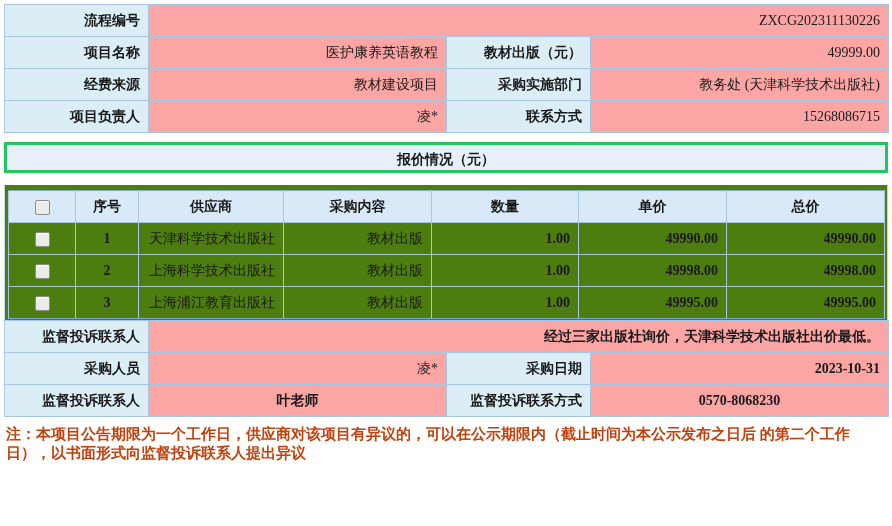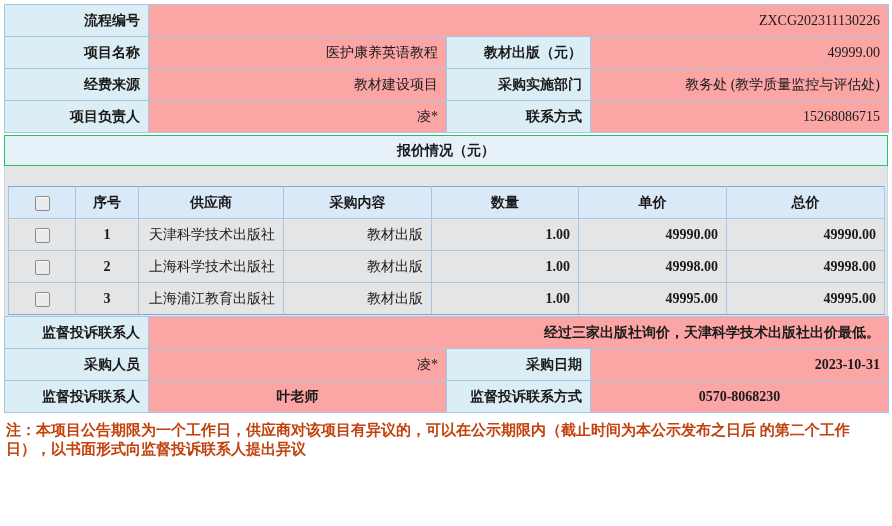--- a/index.html
+++ b/index.html
@@ -16,29 +16,29 @@
     overflow:hidden;white-space:nowrap;text-align:right;
   }
   td.lbl{background:#DCEEF5;font-weight:bold;white-space:normal;line-height:1.25;}
   td.val{background:#fca5a5;}
   td.b{font-weight:bold;}
   td.center{text-align:center;}
   .indent{padding-left:15px;}
 
   
   .quote-title{
-    margin-top:2px;border:1px solid #22c55e;background:#E5F0F9;
+    margin-top:9px;border:3px solid #22c55e;background:#E5F0F9;
     height:31px;line-height:29px;text-align:center;font-weight:bold;
     box-sizing:border-box;width:884px;
   }
 
   
   .quote-wrap{
-    margin-top:0;border-left:1px solid #BFD8EC;border-right:1px solid #BFD8EC;
-    padding:20px 3px 1px 3px;width:884px;box-sizing:border-box;background:#e5e5e5;
+    margin-top:12px;border-left:1px solid #BFD8EC;border-right:1px solid #BFD8EC;
+    padding:5px 3px 1px 3px;width:884px;box-sizing:border-box;background:#4d7c0f;
   }
   table.quote{width:876px;border:1px solid #7FA8D9;}
   table.quote td{border:1px solid #A6C6E4;}
   table.quote td.hd{background:#D9E9F7;font-weight:bold;text-align:center;}
   table.quote tr.frame-top td{border-top:1px solid #7FA8D9;}
   table.quote tr.frame-bottom td{border-bottom:1px solid #7FA8D9;}
 
   
   .cb{
     display:inline-block;width:13px;height:13px;
@@ -77,21 +77,21 @@
     <tr>
       <td class="lbl">项目名称</td>
       <td class="val">医护康养英语教程</td>
       <td class="lbl">教材出版（元）</td>
       <td class="val">49999.00</td>
     </tr>
     <tr>
       <td class="lbl">经费来源</td>
       <td class="val">教材建设项目</td>
       <td class="lbl">采购实施部门</td>
-      <td class="val">教务处 (教学质量监控与评估处)</td>
+      <td class="val">教务处 (天津科学技术出版社)</td>
     </tr>
     <tr>
       <td class="lbl">项目负责人</td>
       <td class="val">凌*</td>
       <td class="lbl">联系方式</td>
       <td class="val">15268086715</td>
     </tr>
   </tbody>
     </table>
 

